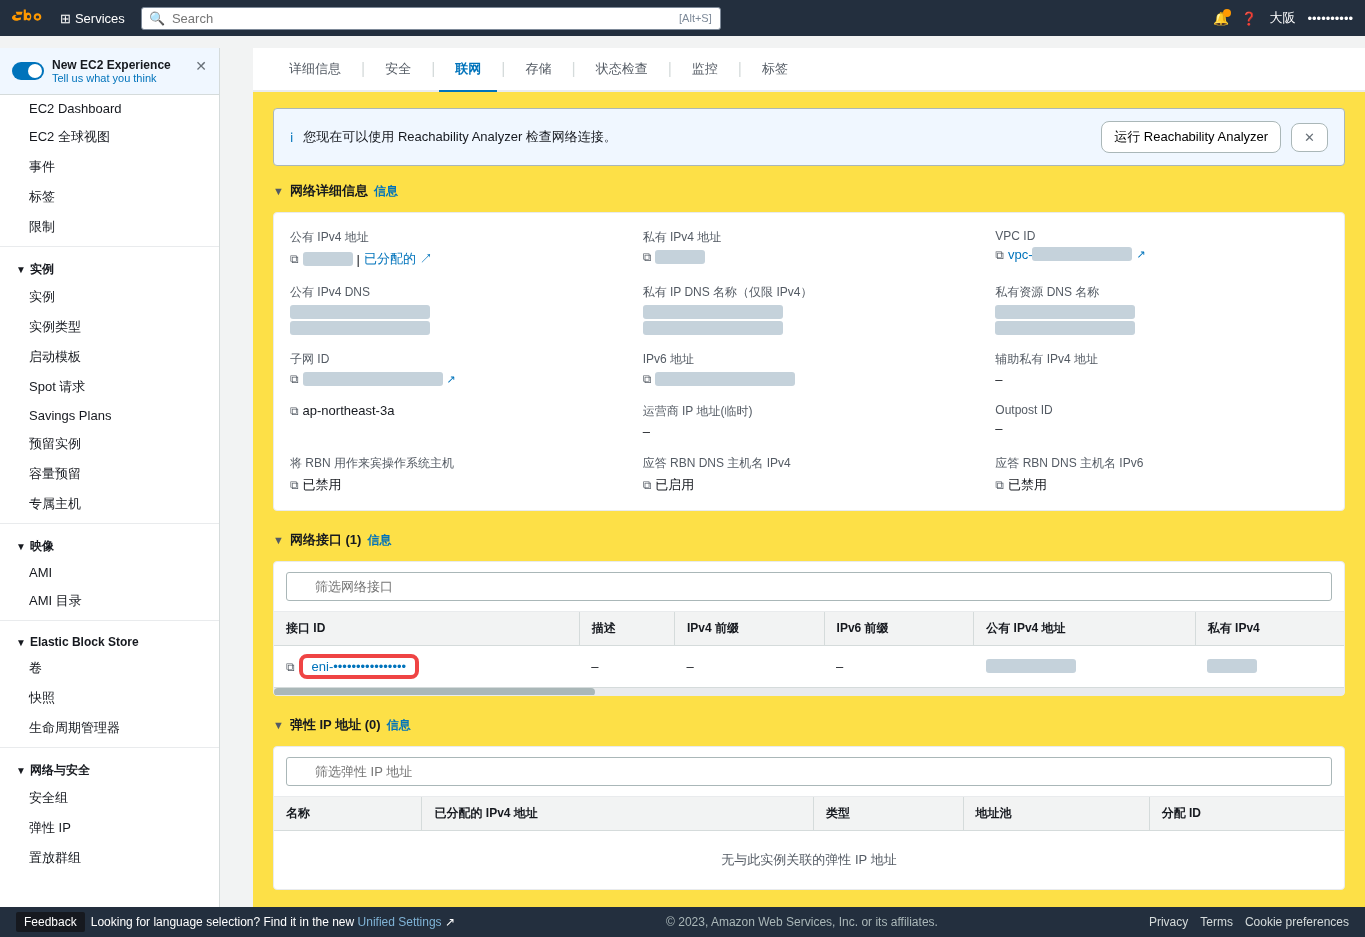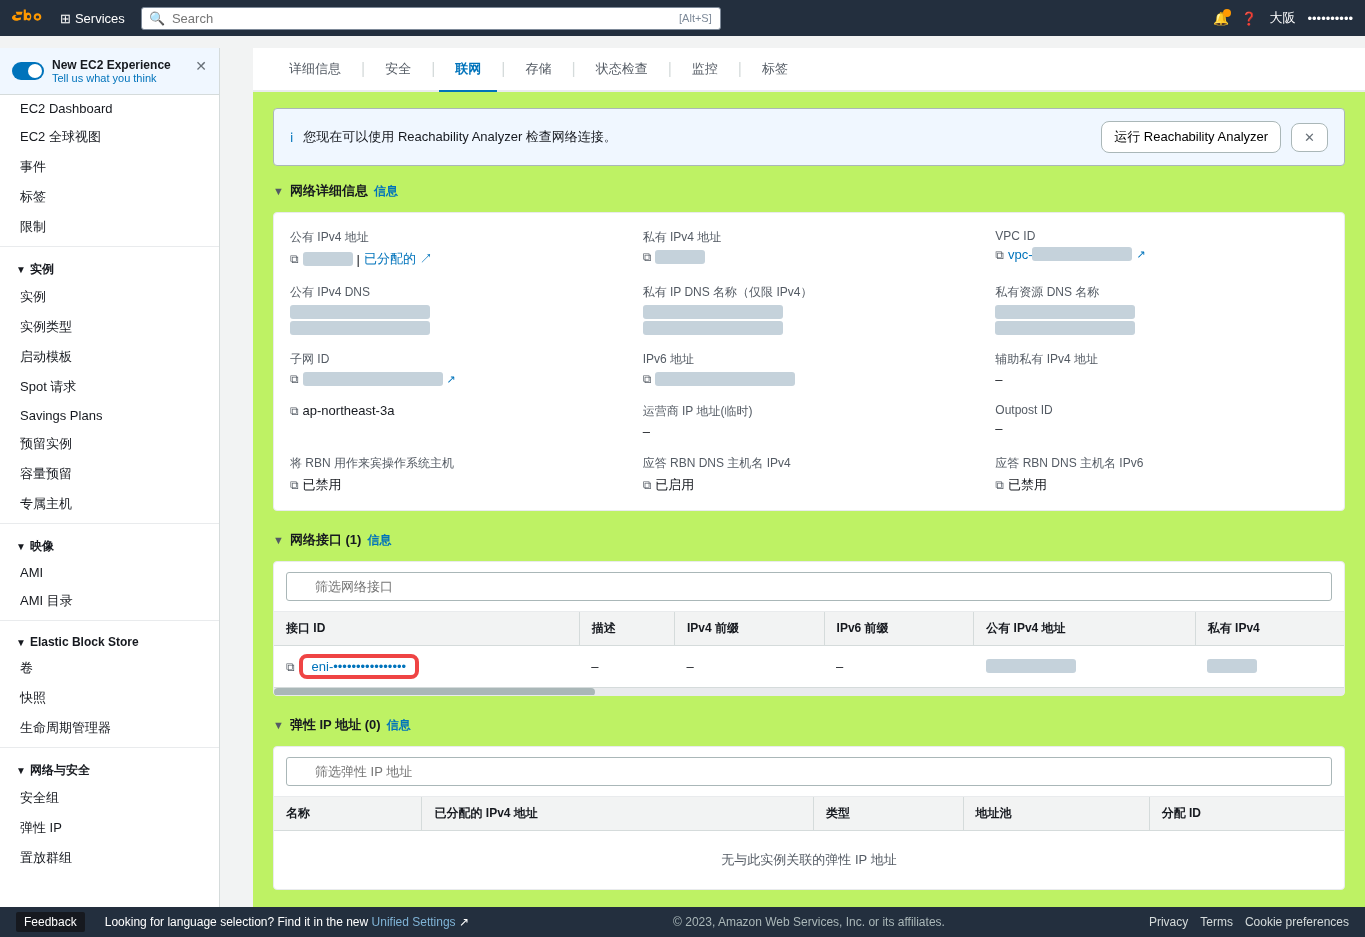--- a/index.html
+++ b/index.html
@@ -50,32 +50,32 @@
     }
     .toggle-knob {
       width: 14px; height: 14px; background: #fff; border-radius: 50%;
       position: absolute; top: 2px; right: 2px;
     }
     .new-ec2-text { font-size: 12px; font-weight: 700; color: #16191f; }
     .new-ec2-link { font-size: 11px; color: #0073bb; cursor: pointer; }
     .close-banner { cursor: pointer; color: #687078; font-size: 14px; background: none; border: none; }
 
     .sidebar-item {
-      padding: 6px 20px; cursor: pointer; font-size: 13px; color: #16191f;
+      padding: 6px 29px; cursor: pointer; font-size: 13px; color: #16191f;
       display: flex; align-items: center; gap: 4px;
     }
     .sidebar-section-header {
       padding: 10px 16px 4px; font-size: 12px; font-weight: 700; color: #16191f;
       display: flex; align-items: center; gap: 4px; cursor: pointer;
     }
     .sidebar-section-header .arrow { font-size: 10px; }
     .sidebar-divider { height: 1px; background: #e9ebed; margin: 4px 0; }
 
     
-    .main-content { flex: 1; overflow-y: auto; padding: 0; background: #bef264; }
+    .main-content { flex: 1; overflow-y: auto; padding: 0; background: #fde047; }
 
     
     .tabs-bar {
       background: #fff; border-bottom: 2px solid #e9ebed;
       display: flex; align-items: center; padding: 0 20px; gap: 0;
       position: sticky; top: 0; z-index: 10;
     }
     .tab {
       padding: 12px 16px; cursor: pointer; font-size: 13px; color: #545b64;
       border-bottom: 2px solid transparent; margin-bottom: -2px; white-space: nowrap;
@@ -156,21 +156,21 @@
 
     
     .elastic-ip-table .data-table th { font-size: 12px; }
     .no-data-row td { text-align: center; color: #545b64; padding: 20px; }
 
     
     .footer {
       height: 30px; background: #232f3e; display: flex; align-items: center;
       justify-content: space-between; padding: 0 16px; position: fixed; bottom: 0; left: 0; right: 0;
     }
-    .footer-left { font-size: 12px; color: #fff; display: flex; align-items: center; gap: 20px; }
+    .footer-left { font-size: 12px; color: #fff; display: flex; align-items: center; gap: 6px; }
     .footer-feedback { background: #16191f; color: #fff; padding: 3px 8px; border-radius: 2px; font-size: 12px; cursor: pointer; border: none; }
     .footer-center { font-size: 12px; color: #aab7b8; }
     .footer-right { display: flex; gap: 12px; }
     .footer-right a { font-size: 12px; color: #d5dbdb; cursor: pointer; text-decoration: none; }
 
     
     .settings-banner {
       font-size: 12px; color: #fff;
     }
     .settings-link { color: #7fb3d6; }

